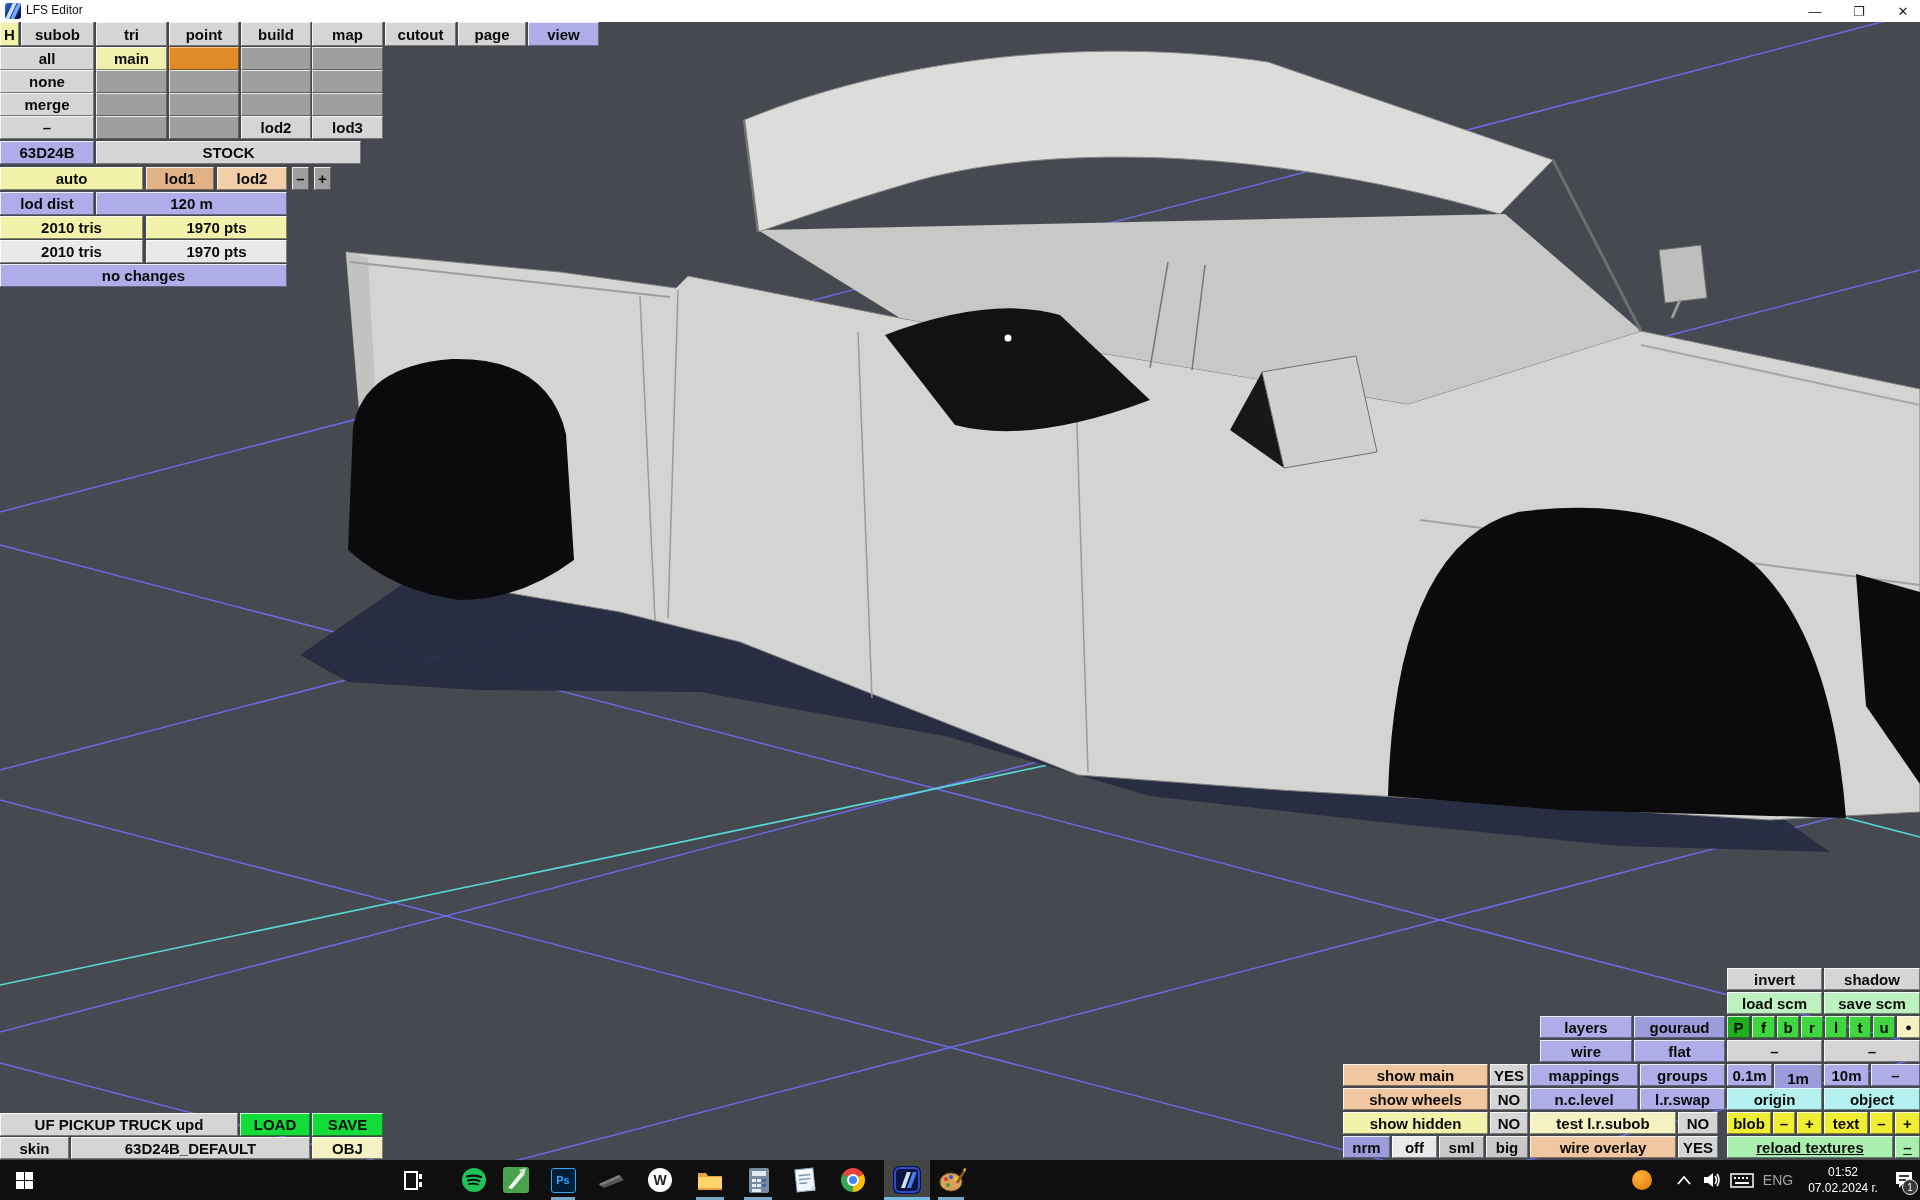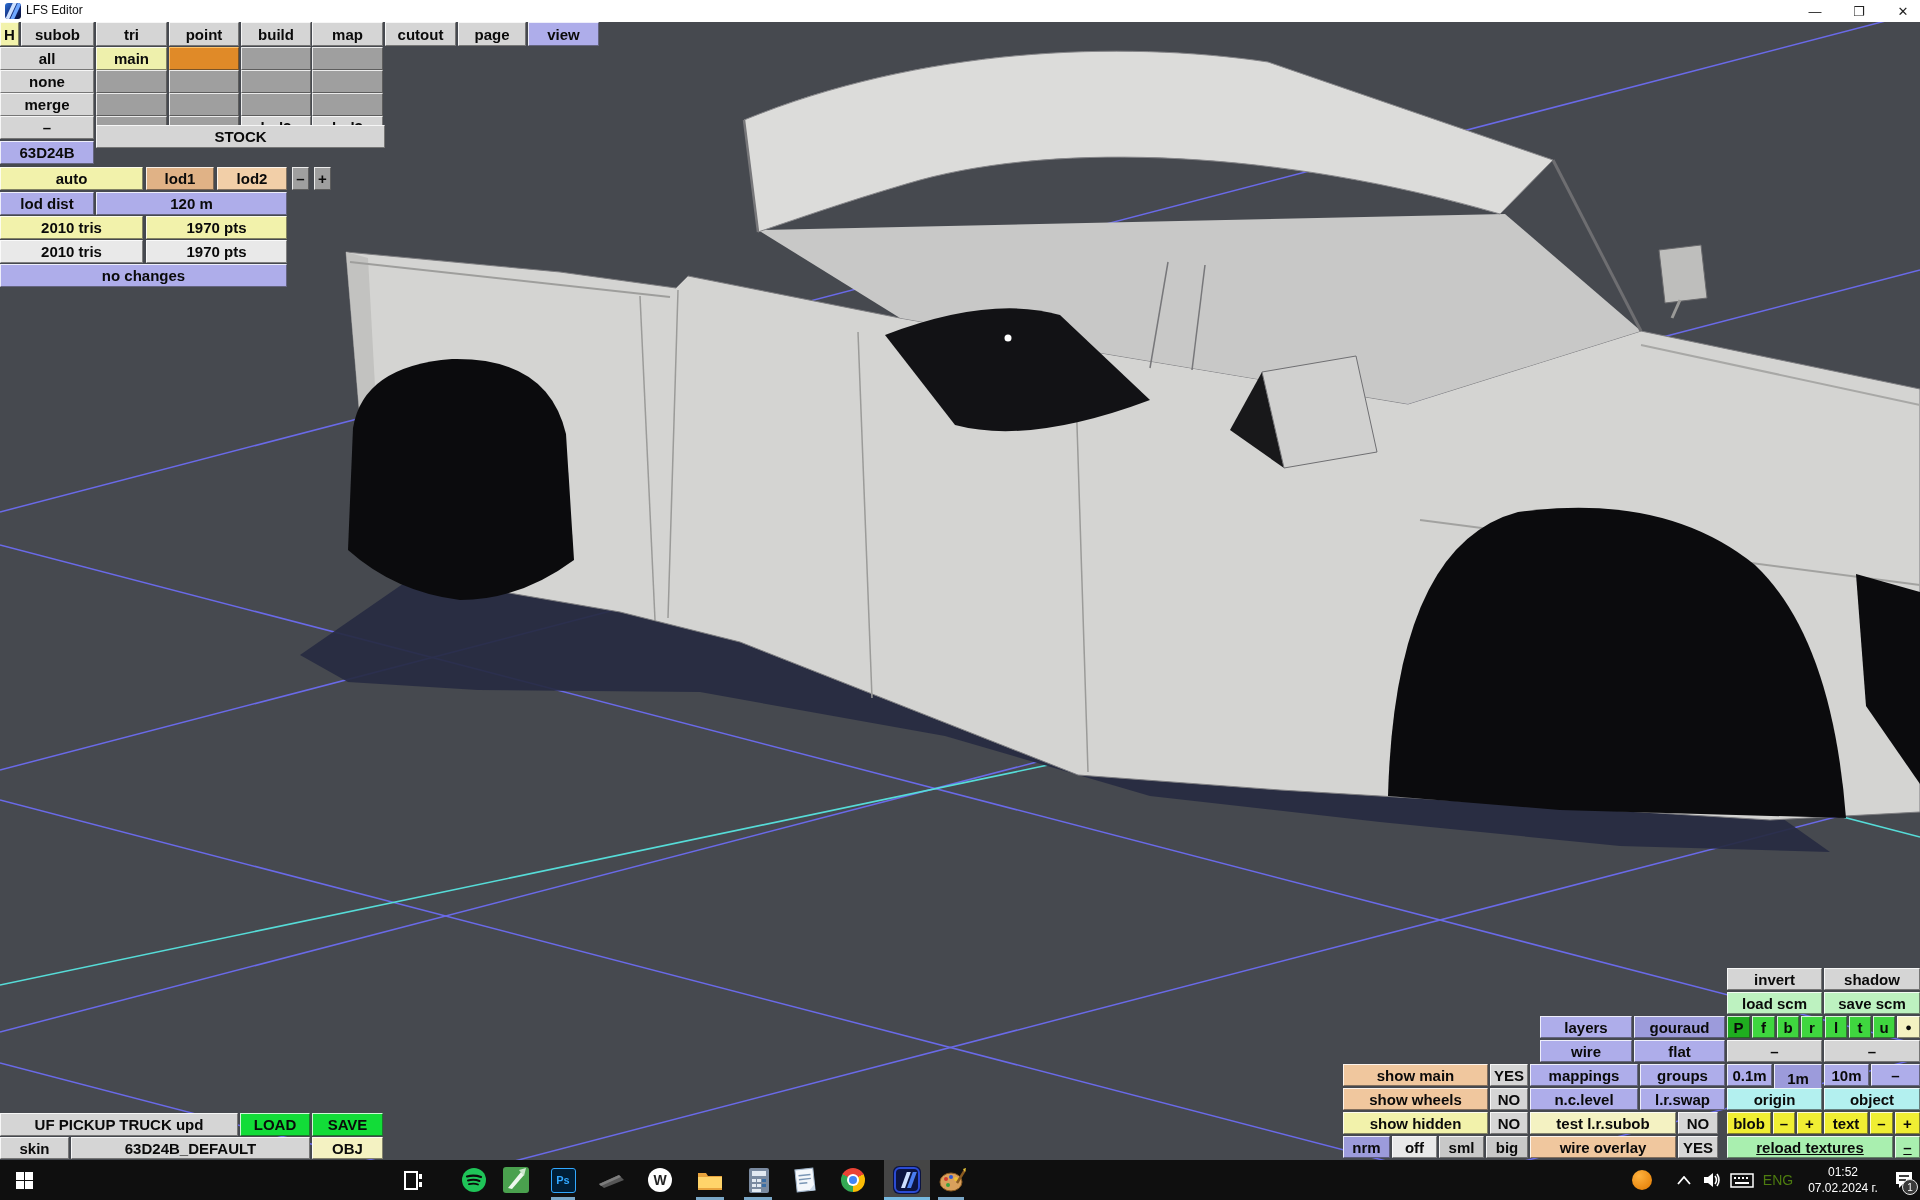--- a/index.html
+++ b/index.html
@@ -51,21 +51,21 @@
   .tbtn{position:absolute;top:0;height:40px;display:flex;align-items:center;justify-content:center;}
   .searchbox{position:absolute;left:48px;top:0;width:345px;height:39px;background:#f3f3f3;
              border:1px solid #9a9a9a;box-sizing:border-box;display:flex;align-items:center;}
   .searchbox .stext{font-size:15px;color:#4a4a4a;margin-left:10px;}
   .mag{width:14px;height:14px;border:2px solid #555;border-radius:50%;position:relative;margin-left:14px;flex:0 0 auto;}
   .mag::after{content:"";position:absolute;width:7px;height:2px;background:#555;transform:rotate(45deg);left:11px;top:13px;}
   .bingthumb{position:absolute;right:1px;top:1px;width:80px;height:35px;
              background:linear-gradient(160deg,#7fd0ee 0%,#bfe8f4 35%,#e8cfa0 60%,#caa36a 100%);overflow:hidden;}
   .bingthumb i{position:absolute;border-radius:50%;background:#6b5436;}
   .ind{position:absolute;top:37px;height:3px;background:#7aa7c7;z-index:9;}
-  .traytext{color:#4d7c0f;font-size:14px;}
+  .traytext{color:#a3a3a3;font-size:14px;}
   .clock{position:absolute;top:4px;width:90px;text-align:center;color:#fff;font-size:12px;line-height:16px;}
   .badge{position:absolute;width:14px;height:14px;border-radius:50%;background:#3a3a3a;border:1px solid #e8e8e8;
          color:#fff;font-size:10px;display:flex;align-items:center;justify-content:center;}
 </style>
 </head>
 <body>
 
 <svg id="vp" viewBox="0 22 1920 1138">
   <g style="stroke:var(--grid-blue,#6a6ae8);stroke-width:1.5">
     <line x1="0" y1="512" x2="1920" y2="12"></line>
@@ -152,21 +152,21 @@
   <div class="cell dk" style="left:241px;top:93px;width:70px"></div>
   <div class="cell dk" style="left:312px;top:93px;width:71px"></div>
 
   <div class="cell g" style="left:0;top:116px;width:94px">–</div>
   <div class="cell dk" style="left:96px;top:116px;width:71px"></div>
   <div class="cell dk" style="left:169px;top:116px;width:70px"></div>
   <div class="cell g" style="left:241px;top:116px;width:70px">lod2</div>
   <div class="cell g" style="left:312px;top:116px;width:71px">lod3</div>
 
   <div class="cell pu" style="left:0;top:141px;width:94px">63D24B</div>
-  <div class="cell g" style="left:96px;top:125px;width:289px">STOCK</div>
+  <div class="cell g" style="left:96px;top:141px;width:265px">STOCK</div>
 
   <div class="cell ye" style="left:0;top:167px;width:143px">auto</div>
   <div class="cell tan" style="left:146px;top:167px;width:68px">lod1</div>
   <div class="cell tanl" style="left:217px;top:167px;width:70px">lod2</div>
   <div class="cell dk" style="left:292px;top:167px;width:17px">–</div>
   <div class="cell dk" style="left:314px;top:167px;width:17px">+</div>
 
   <div class="cell pu" style="left:0;top:192px;width:94px">lod dist</div>
   <div class="cell pu" style="left:96px;top:192px;width:191px">120 m</div>
 

